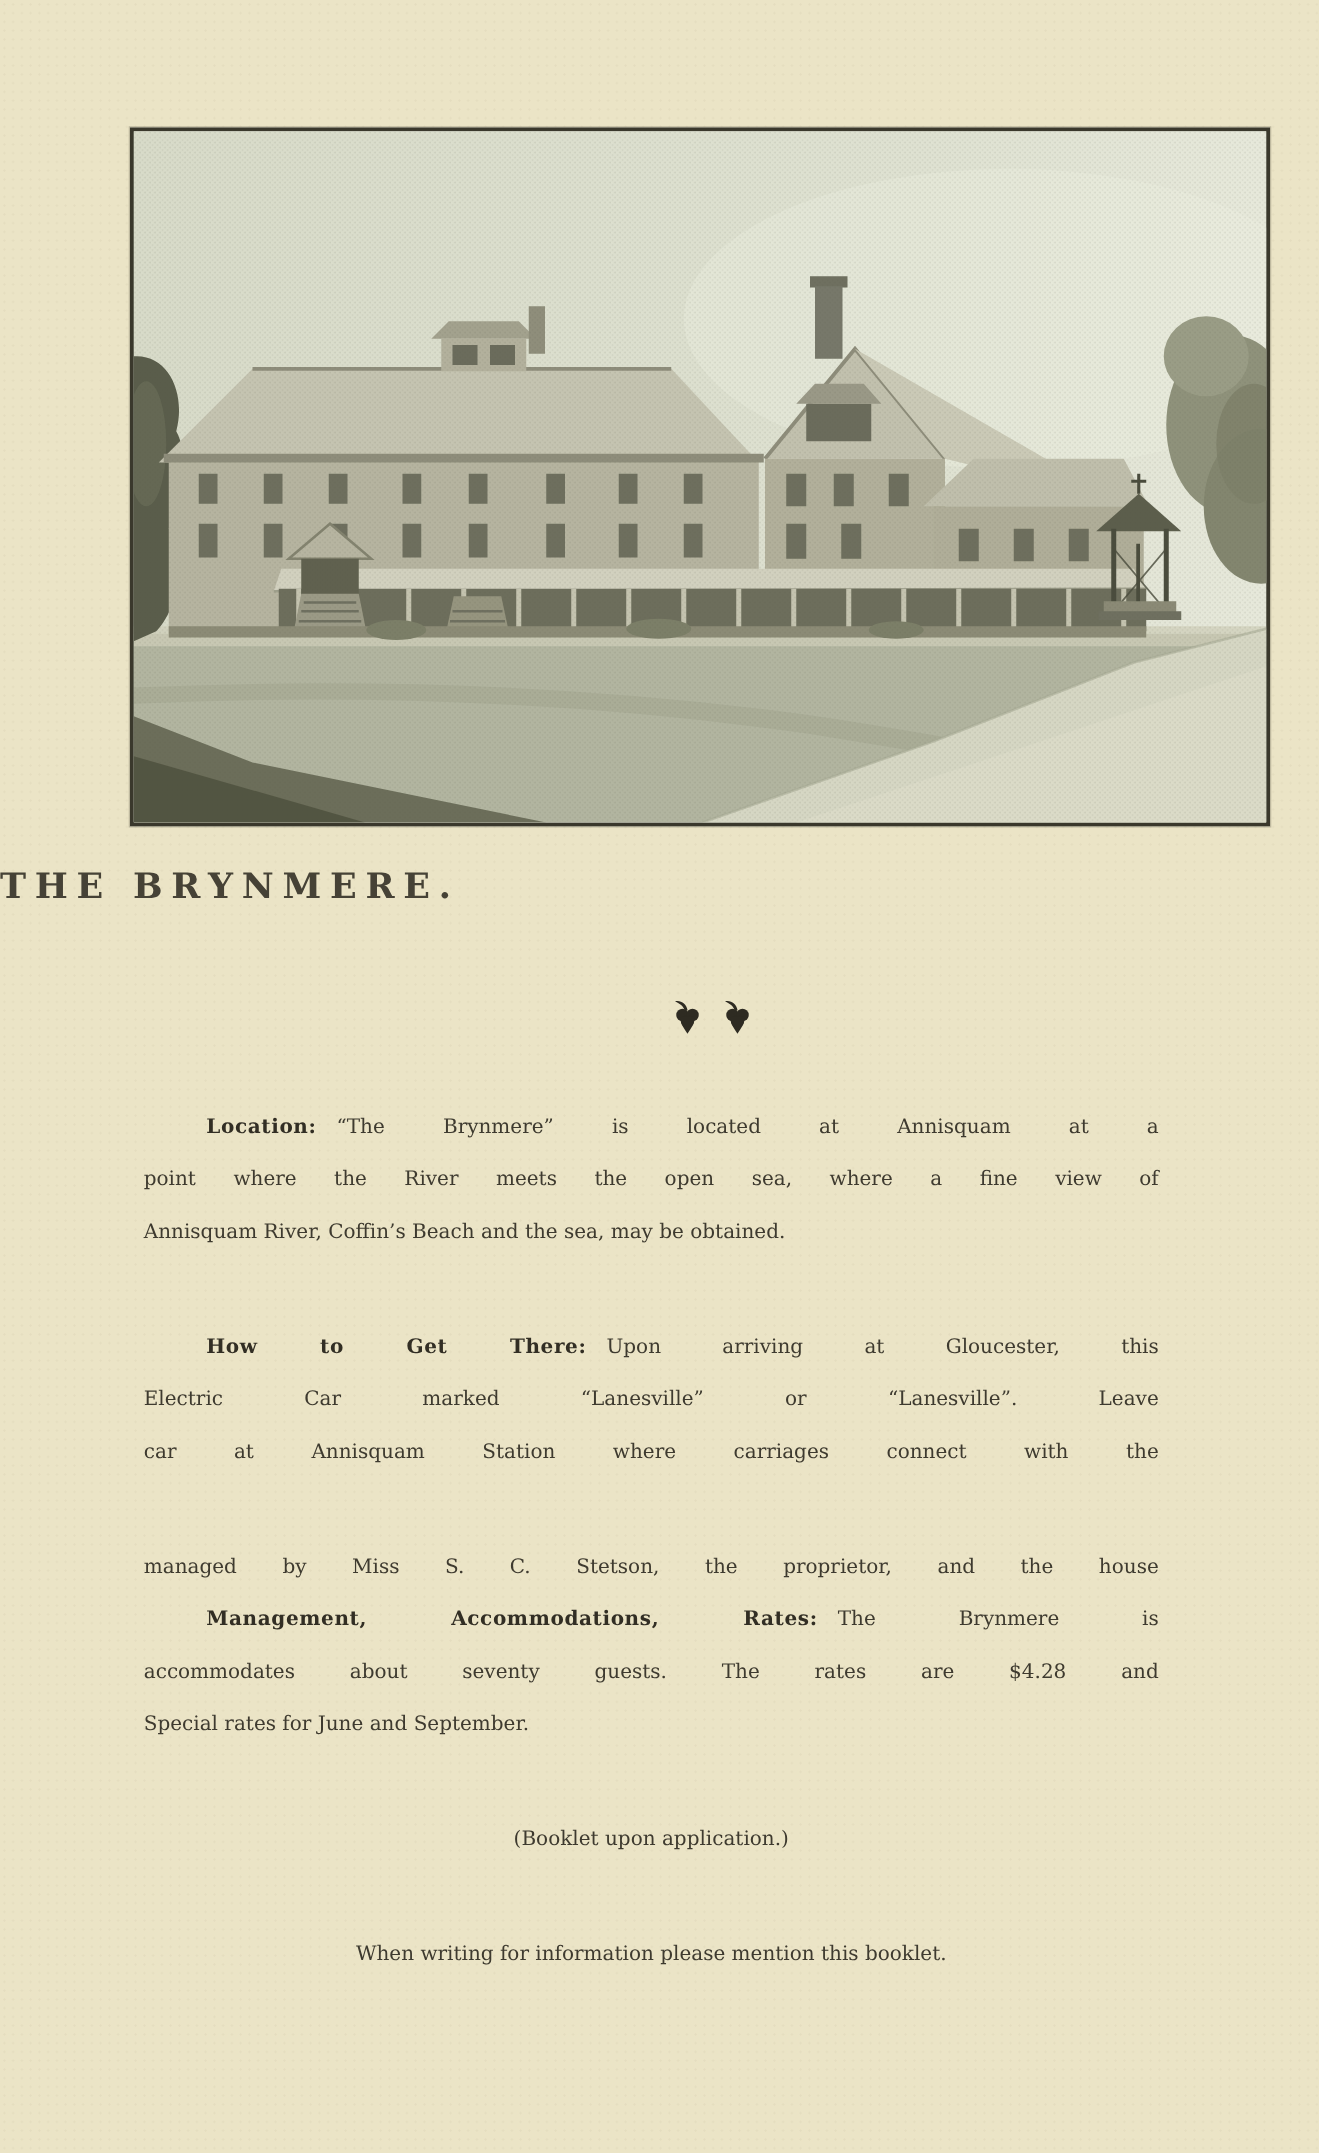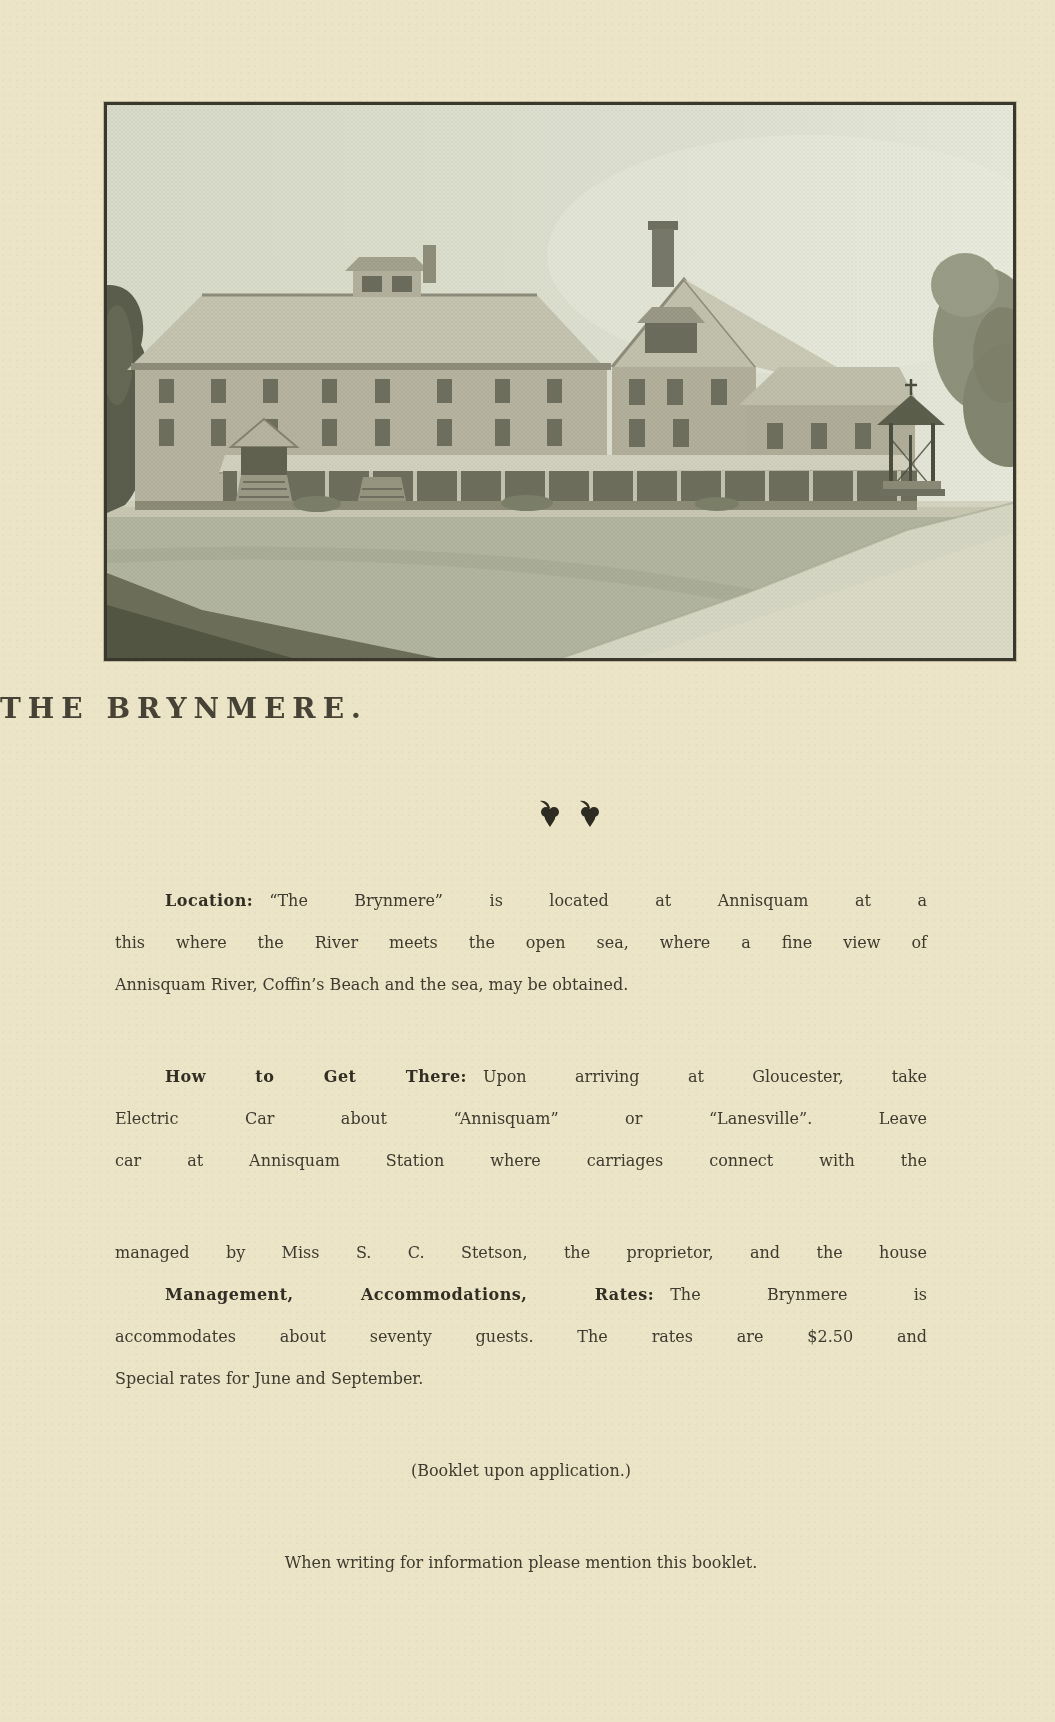--- a/index.html
+++ b/index.html
@@ -274,34 +274,34 @@
           <circle cx="12" cy="19" r="5"></circle>
         <path d="M12 29 C9 24 5 20 7 15 L17 15 C19 20 15 24 12 29 Z"></path>
       </g>
     </svg>
   </div>
 
   <section class="text-column">
 
     <p class="para">
       <span class="line indent"><b class="label">Location:</b><span>“The Brynmere” is located at Annisquam at a</span></span>
-      <span class="line">this where the River meets the open sea, where a fine view of</span>
+      <span class="line">point where the River meets the open sea, where a fine view of</span>
       <span class="line last">Annisquam River, Coffin’s Beach and the sea, may be obtained.</span>
     </p>
 
     <p class="para">
-      <span class="line indent"><b class="label">How to Get There:</b><span>Upon arriving at Gloucester, take</span></span>
-      <span class="line">Electric Car about “Annisquam” or “Lanesville”.  Leave</span>
+      <span class="line indent"><b class="label">How to Get There:</b><span>Upon arriving at Gloucester, this</span></span>
+      <span class="line">Electric Car marked “Lanesville” or “Lanesville”.  Leave</span>
       <span class="line">car at Annisquam Station where carriages connect with the</span>
     </p>
 
     <p class="para">
       <span class="line">managed by Miss S. C. Stetson, the proprietor, and the house</span>
       <span class="line indent"><b class="label">Management, Accommodations, Rates:</b><span>The Brynmere is</span></span>
-      <span class="line">accommodates about seventy guests.  The rates are $2.50 and</span>
+      <span class="line">accommodates about seventy guests.  The rates are $4.28 and</span>
       <span class="line last">Special rates for June and September.</span>
     </p>
 
     <p class="note">(Booklet upon application.)</p>
 
     <p class="note mention">When writing for information please mention this booklet.</p>
 
   </section>
 
 </div>

